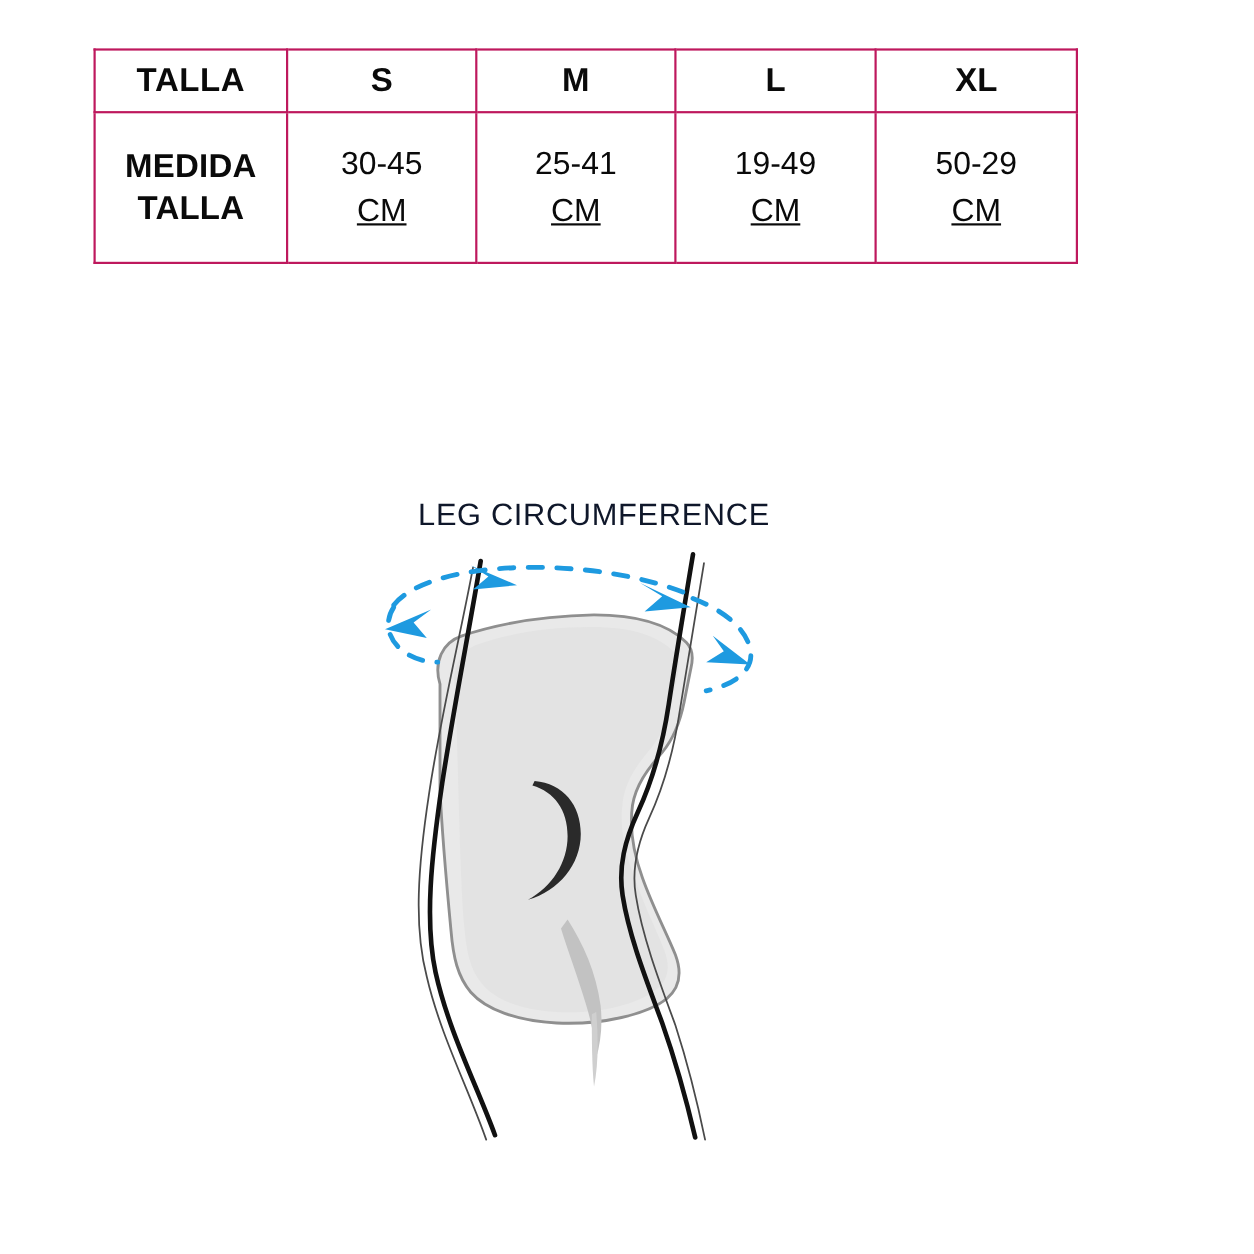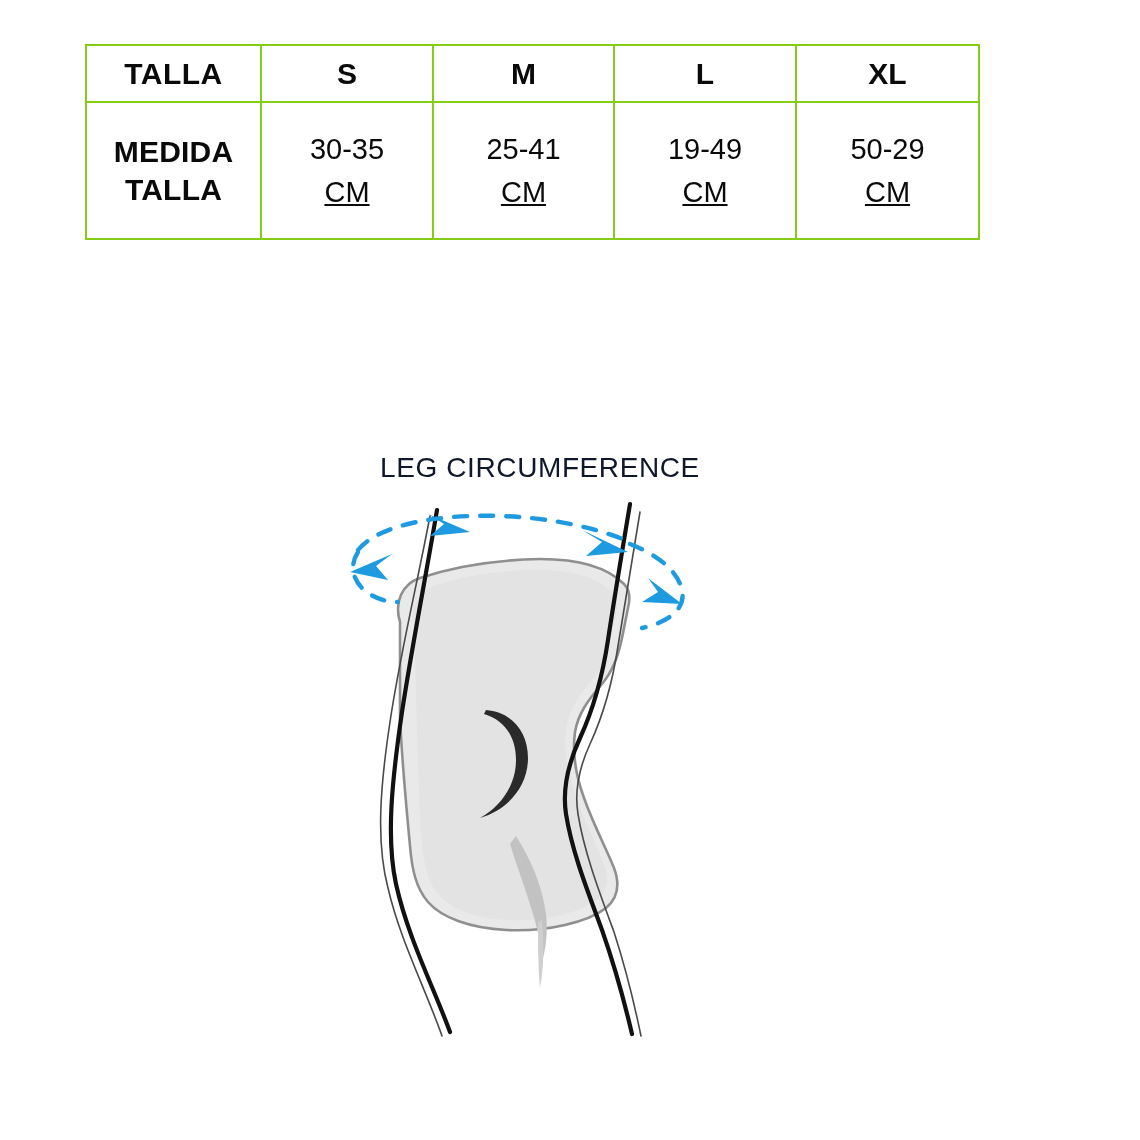--- a/index.html
+++ b/index.html
@@ -20,21 +20,21 @@
   #size-table {
     position: absolute;
     left: 85px;
     top: 44px;
     width: 893px;
     border-collapse: collapse;
     table-layout: fixed;
     background: #ffffff;
   }
   #size-table td {
-    border: 2px solid #84cc16;
+    border: 2px solid #be185d;
     text-align: center;
     vertical-align: middle;
     padding: 0;
     color: #0a0a0a;
   }
   .col-label { width: 175px; }
   .col-s     { width: 172px; }
   .col-m     { width: 181px; }
   .col-l     { width: 182px; }
   .col-xl    { width: 183px; }
@@ -106,21 +106,21 @@
       <td class="cell-head-size">M</td>
       <td class="cell-head-size">L</td>
       <td class="cell-head-size">XL</td>
     </tr>
     <tr class="row-body">
       <td class="cell-body-label">
         <span class="l1">MEDIDA</span>
         <span class="l2">TALLA</span>
       </td>
       <td class="cell-value">
-        <span class="range">30-35</span>
+        <span class="range">30-45</span>
         <span class="unit">CM</span>
       </td>
       <td class="cell-value">
         <span class="range">25-41</span>
         <span class="unit">CM</span>
       </td>
       <td class="cell-value">
         <span class="range">19-49</span>
         <span class="unit">CM</span>
       </td>

